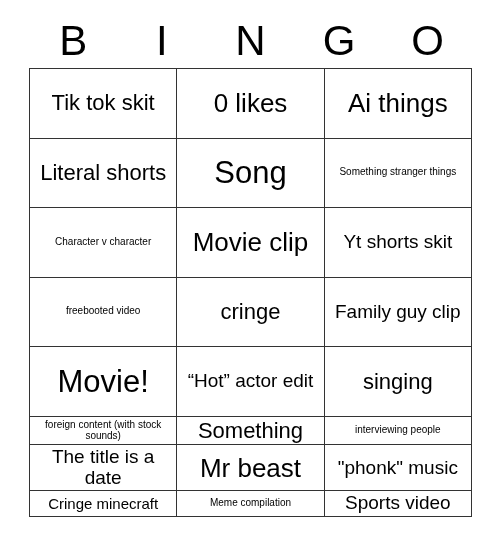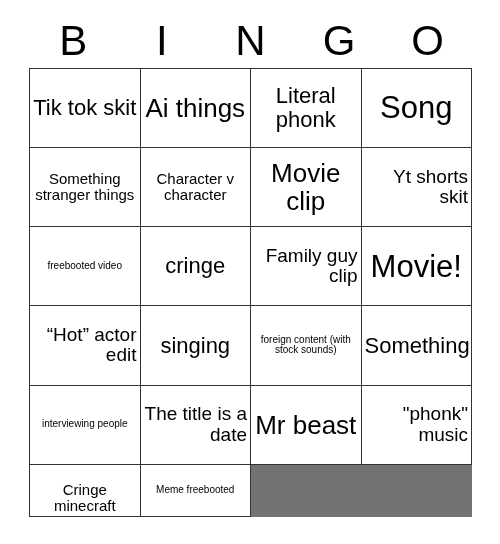--- a/index.html
+++ b/index.html
@@ -43,26 +43,26 @@
     letter-spacing: 0;
   }
   
   #grid {
     position: absolute;
     left: 29px;
     top: 68px;
     width: 443px;
     height: 449px;
     display: grid;
-    grid-template-columns: repeat(4, 1fr);
+    grid-template-columns: repeat(3, 1fr);
     grid-template-rows: repeat(5, 1fr);
     border-top: 1.5px solid #333333;
     border-left: 1.5px solid #333333;
     box-sizing: border-box;
-    background: #737373;
+    background: #86efac;
   }
   .cell {
     border-right: 1.5px solid #333333;
     border-bottom: 1.5px solid #333333;
     box-sizing: border-box;
     display: flex;
     align-items: center;
     justify-content: center;
     text-align: center;
     padding: 2px 3px;
@@ -73,23 +73,23 @@
     display: block;
     width: 100%;
     line-height: 1.08;
     color: #000000;
     white-space: pre-line;
   }
   
   .fs-xxl .cell-text { font-size: 31px; }
   .fs-xl  .cell-text { font-size: 26px; }
   .fs-l   .cell-text { font-size: 22px; }
-  .fs-m   .cell-text { font-size: 19px; text-align: right; }
-  .fs-s   .cell-text { font-size: 15px; margin-top: 15px; }
-  .fs-xs  .cell-text { font-size: 15px; }
+  .fs-m   .cell-text { font-size: 19px; }
+  .fs-s   .cell-text { font-size: 15px; }
+  .fs-xs  .cell-text { font-size: 10px; }
   .fs-xxs .cell-text { font-size: 10px; }
 </style>
 </head>
 <body>
 
 <div id="bingo-card">
 
   <div id="header-row">
     <div class="header-letter">B</div>
     <div class="header-letter">I</div>
@@ -97,24 +97,27 @@
     <div class="header-letter">G</div>
     <div class="header-letter">O</div>
   </div>
 
   <div id="grid">
 
     <div class="cell fs-l">
       <span class="cell-text">Tik tok skit</span>
     </div>
     <div class="cell fs-xl">
+      <span class="cell-text">0 likes</span>
+    </div>
+    <div class="cell fs-xl">
       <span class="cell-text">Ai things</span>
     </div>
     <div class="cell fs-l">
-      <span class="cell-text">Literal phonk</span>
+      <span class="cell-text">Literal shorts</span>
     </div>
     <div class="cell fs-xxl">
       <span class="cell-text">Song</span>
     </div>
 
     <div class="cell fs-xs">
       <span class="cell-text">Something stranger things</span>
     </div>
     <div class="cell fs-xs">
       <span class="cell-text">Character v character</span>
@@ -161,17 +164,20 @@
     <div class="cell fs-xl">
       <span class="cell-text">Mr beast</span>
     </div>
     <div class="cell fs-m">
       <span class="cell-text">"phonk" music</span>
     </div>
     <div class="cell fs-s">
       <span class="cell-text">Cringe minecraft</span>
     </div>
     <div class="cell fs-xxs">
-      <span class="cell-text">Meme freebooted</span>
+      <span class="cell-text">Meme compilation</span>
+    </div>
+    <div class="cell fs-m">
+      <span class="cell-text">Sports video</span>
     </div>
 
   </div>
 </div>
 
 </body></html>

